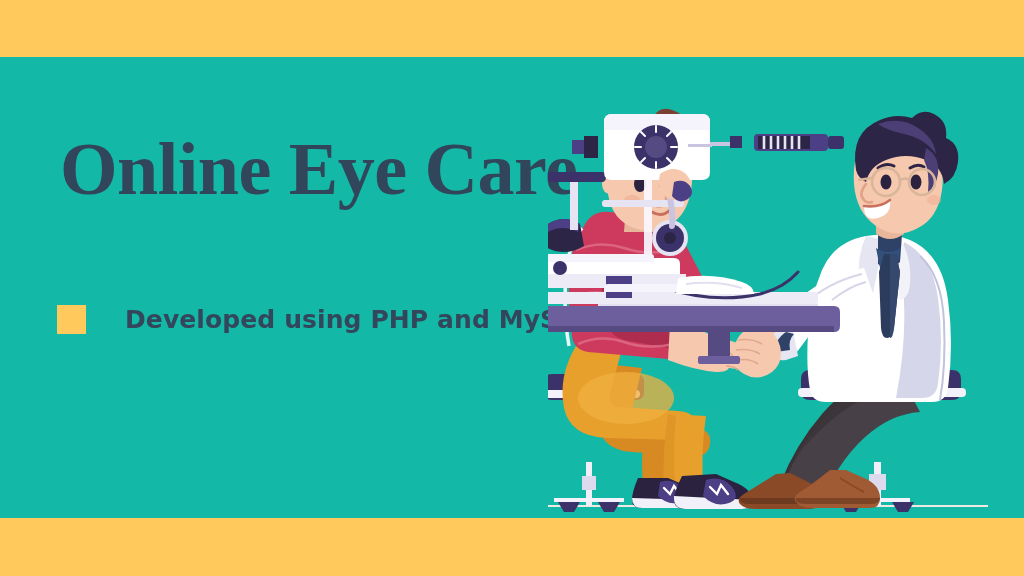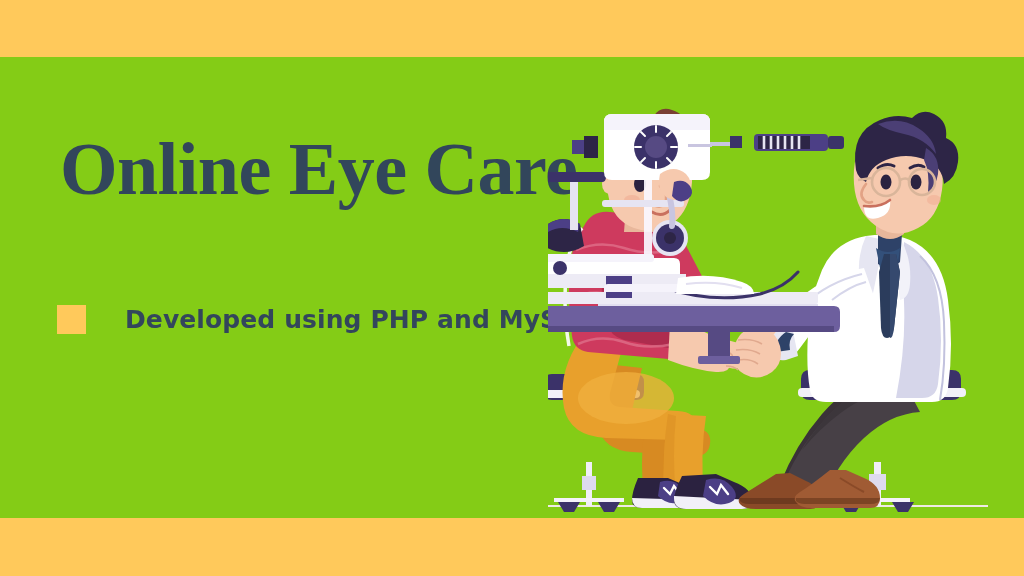--- a/index.html
+++ b/index.html
@@ -5,21 +5,21 @@
   html, body {
     margin: 0;
     padding: 0;
     background: #ffffff;
   }
   #slide {
     position: relative;
     width: 1024px;
     height: 576px;
     overflow: hidden;
-    background: #84cc16;
+    background: #14b8a6;
     font-family: "Liberation Sans", sans-serif;
   }
   .bar {
     position: absolute;
     left: 0;
     width: 1024px;
     background: #FFC95B;
   }
   .bar-top { top: 0; height: 57px; }
   .bar-bottom { top: 518px; height: 58px; }

